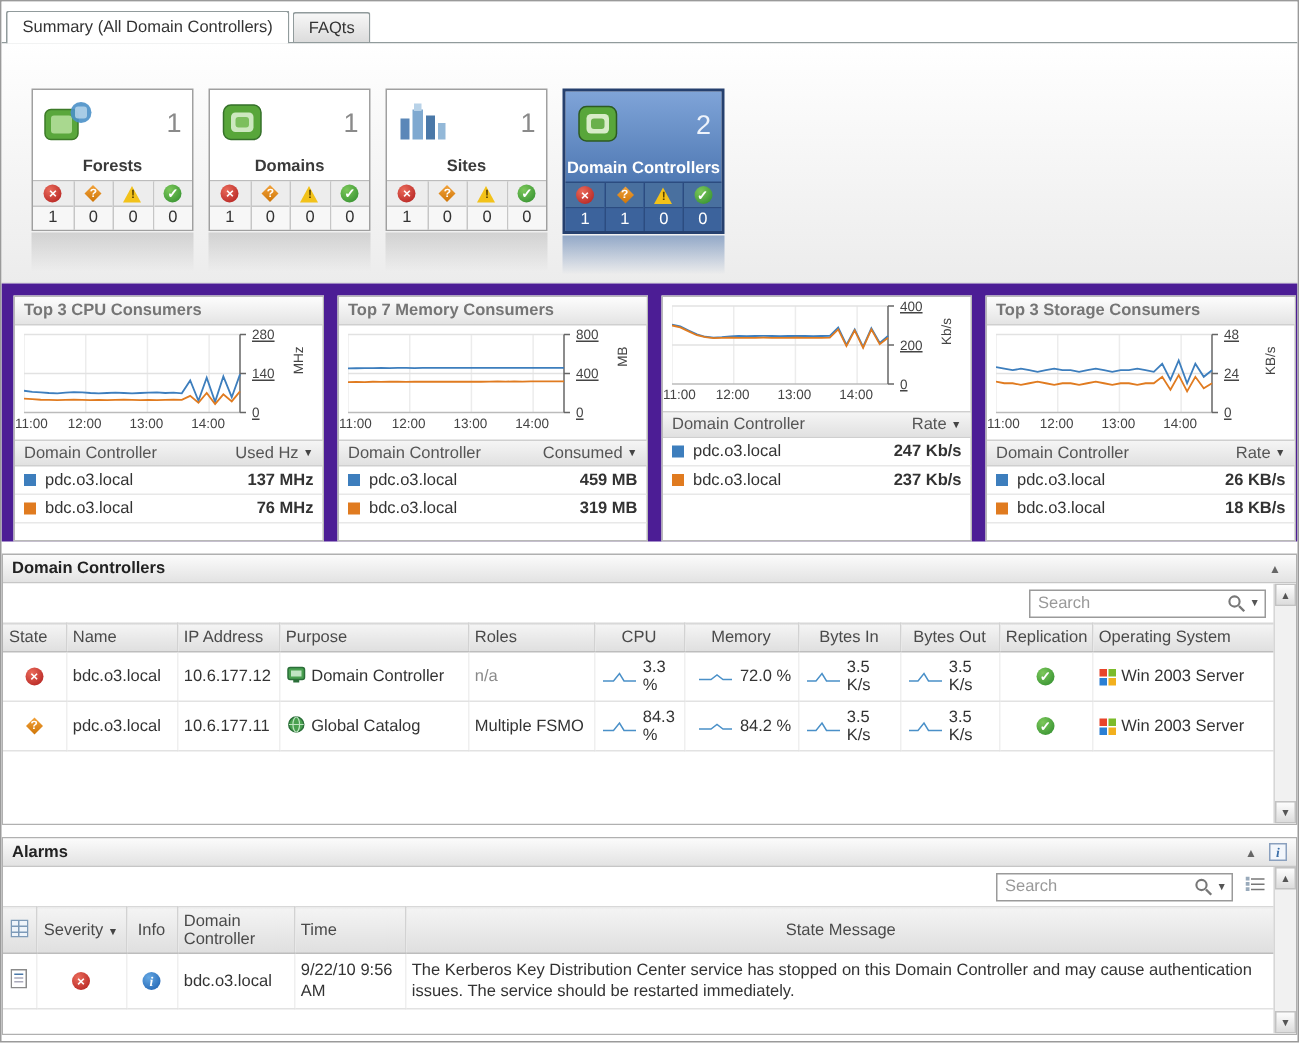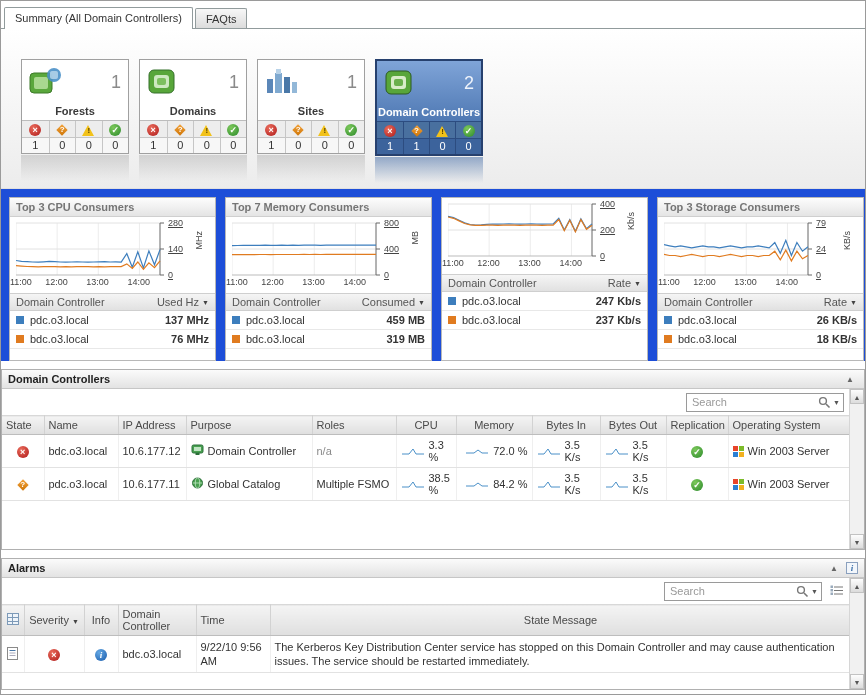--- a/index.html
+++ b/index.html
@@ -35,21 +35,21 @@
   .tile.selected .tile-status { border-left-color:#2c4c80; }
   .sicon { display:block; height:17px; line-height:17px; background:#ededed;
     border-bottom:1px solid #c6c6c6; }
   .scount { display:block; height:15px; line-height:15px; background:#f7f7f7; color:#333; }
   .tile.selected .sicon { background:#49709f; border-bottom-color:#2c4c80; }
   .tile.selected .scount { background:#3c639c; color:#fff; }
   .reflection { height:26px; margin-top:1px;
     background:linear-gradient(to bottom, rgba(130,130,130,0.28), rgba(130,130,130,0)); }
   .reflection.blue { background:linear-gradient(to bottom, rgba(54,97,159,0.5), rgba(54,97,159,0)); }
   
-  .panels { display:flex; gap:9px; padding:8px 0 0 8px; height:172px; background:#1d4ed8; }
+  .panels { display:flex; gap:9px; padding:8px 0 0 8px; height:172px; background:#4c1d95; }
   .panel { width:207px; border:1px solid #b8b8b8; background:#fff; flex:none; }
   .panel-header { background:linear-gradient(#fdfdfd,#e4e4e4); border-bottom:1px solid #cfcfcf;
     padding:3px 6px; font-weight:bold; color:#757575; }
   .panel-chart { position:relative; height:76px; }
   .panel-chart svg { position:absolute; left:6px; top:4px; }
   .ytick { position:absolute; left:158px; font-size:9px; color:#444;text-decoration:underline; }
   .xtick { position:absolute; top:60px; font-size:9px; color:#444; }
   .yunit { position:absolute; left:184px; top:14px; font-size:9px; color:#444;
     writing-mode:vertical-rl; transform:rotate(180deg); }
   .panel-thead { display:flex; align-items:center; background:linear-gradient(#f5f5f5,#e1e1e1);
@@ -431,21 +431,21 @@
           <line x1="0" y1="2" x2="144" y2="2" stroke="#e2e2e2" stroke-width="1"></line>
           <line x1="144" y1="2" x2="148" y2="2" stroke="#666" stroke-width="1"></line>
           <line x1="0" y1="28" x2="144" y2="28" stroke="#e2e2e2" stroke-width="1"></line>
           <line x1="144" y1="28" x2="148" y2="28" stroke="#666" stroke-width="1"></line>
           <line x1="0" y1="54" x2="144" y2="54" stroke="#bbbbbb" stroke-width="1"></line>
           <line x1="144" y1="54" x2="148" y2="54" stroke="#666" stroke-width="1"></line>
           <line x1="144" y1="2" x2="144" y2="54" stroke="#666" stroke-width="1"></line>
           <polyline points="0.0,23.7 5.5,24.8 11.1,25.8 16.6,24.8 22.2,25.8 27.7,26.9 33.2,25.8 38.8,24.8 44.3,25.8 49.8,25.8 55.4,26.9 60.9,25.8 66.5,24.8 72.0,25.8 77.5,26.9 83.1,25.8 88.6,25.8 94.2,24.8 99.7,25.8 105.2,26.9 110.8,21.5 116.3,32.3 121.8,19.3 127.4,34.5 132.9,21.5 138.5,30.2 144.0,25.8" fill="none" stroke="#3d7ebd" stroke-width="1.2"></polyline>
           <polyline points="0.0,33.4 5.5,34.5 11.1,34.5 16.6,35.6 22.2,34.5 27.7,33.4 33.2,34.5 38.8,35.6 44.3,34.5 49.8,34.5 55.4,35.6 60.9,34.5 66.5,33.4 72.0,34.5 77.5,35.6 83.1,34.5 88.6,34.5 94.2,35.6 99.7,34.5 105.2,34.5 110.8,30.2 116.3,38.8 121.8,29.1 127.4,39.9 132.9,30.2 138.5,37.8 144.0,34.5" fill="none" stroke="#e07b20" stroke-width="1.2"></polyline>
         </svg>
-    <div class="ytick" style="top: 1px;">79</div>
+    <div class="ytick" style="top: 1px;">48</div>
         <div class="ytick" style="top: 27px;">24</div>
         <div class="ytick" style="top: 53px;">0</div>
         <div class="xtick" style="left: 0px;">11:00</div>
         <div class="xtick" style="left: 35.1429px;">12:00</div>
         <div class="xtick" style="left: 76.2857px;">13:00</div>
         <div class="xtick" style="left: 117.429px;">14:00</div>
         <div class="yunit">KB/s</div>
       </div>
     <div class="panel-thead">
       <span class="nh">Domain Controller</span>
@@ -586,21 +586,21 @@
                   </svg></span>
             <span>Global Catalog</span>
               </span>
             </td>
           <td>Multiple FSMO</td>
           <td>
               <span class="numcell">
                 <svg class="spark" width="24" height="10">
                   <polyline points="1,8 8,8 12,3 15,8 23,8" fill="none" stroke="#4a90c8"></polyline>
                 </svg>
-                <span>38.5 %</span>
+                <span>84.3 %</span>
               </span>
             </td>
           <td>
               <span class="numcell">
                 <svg class="spark" width="24" height="10">
                   <polyline points="1,7 9,7 13,4 17,7 23,7" fill="none" stroke="#4a90c8"></polyline>
                 </svg>
                 <span>84.2 %</span>
               </span>
             </td>

